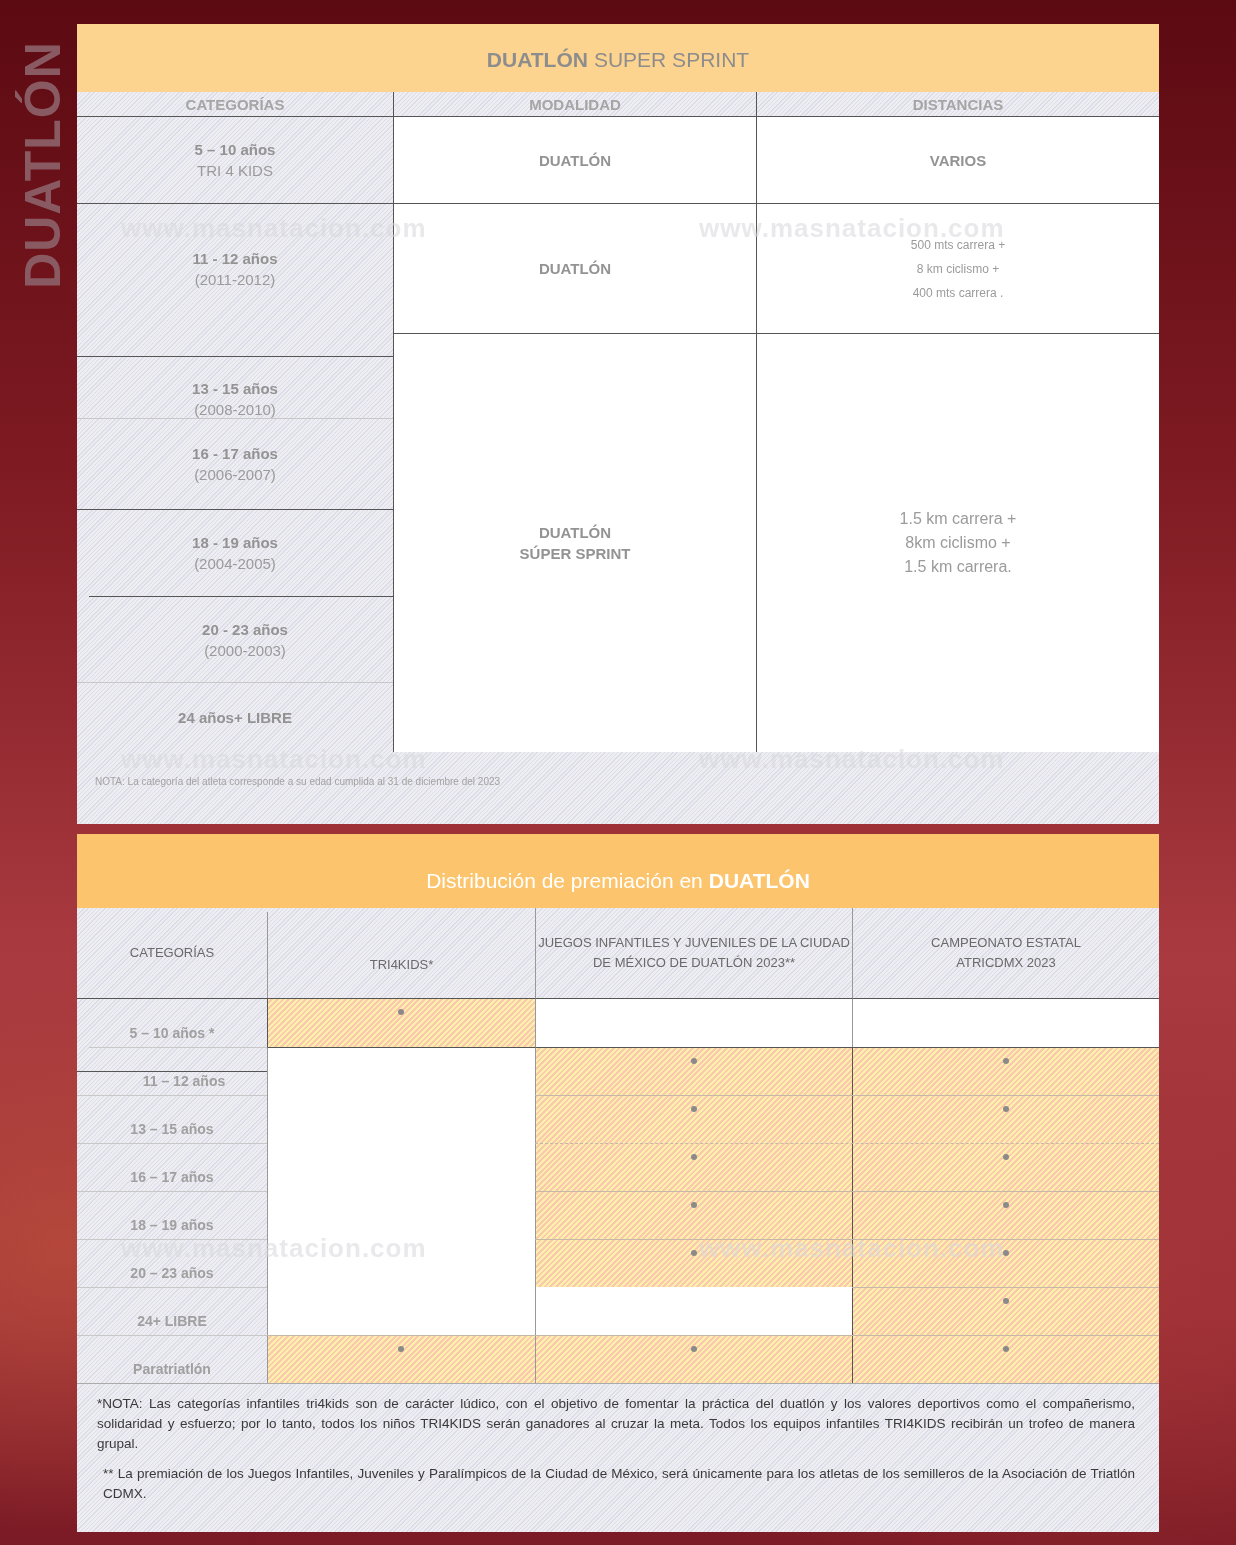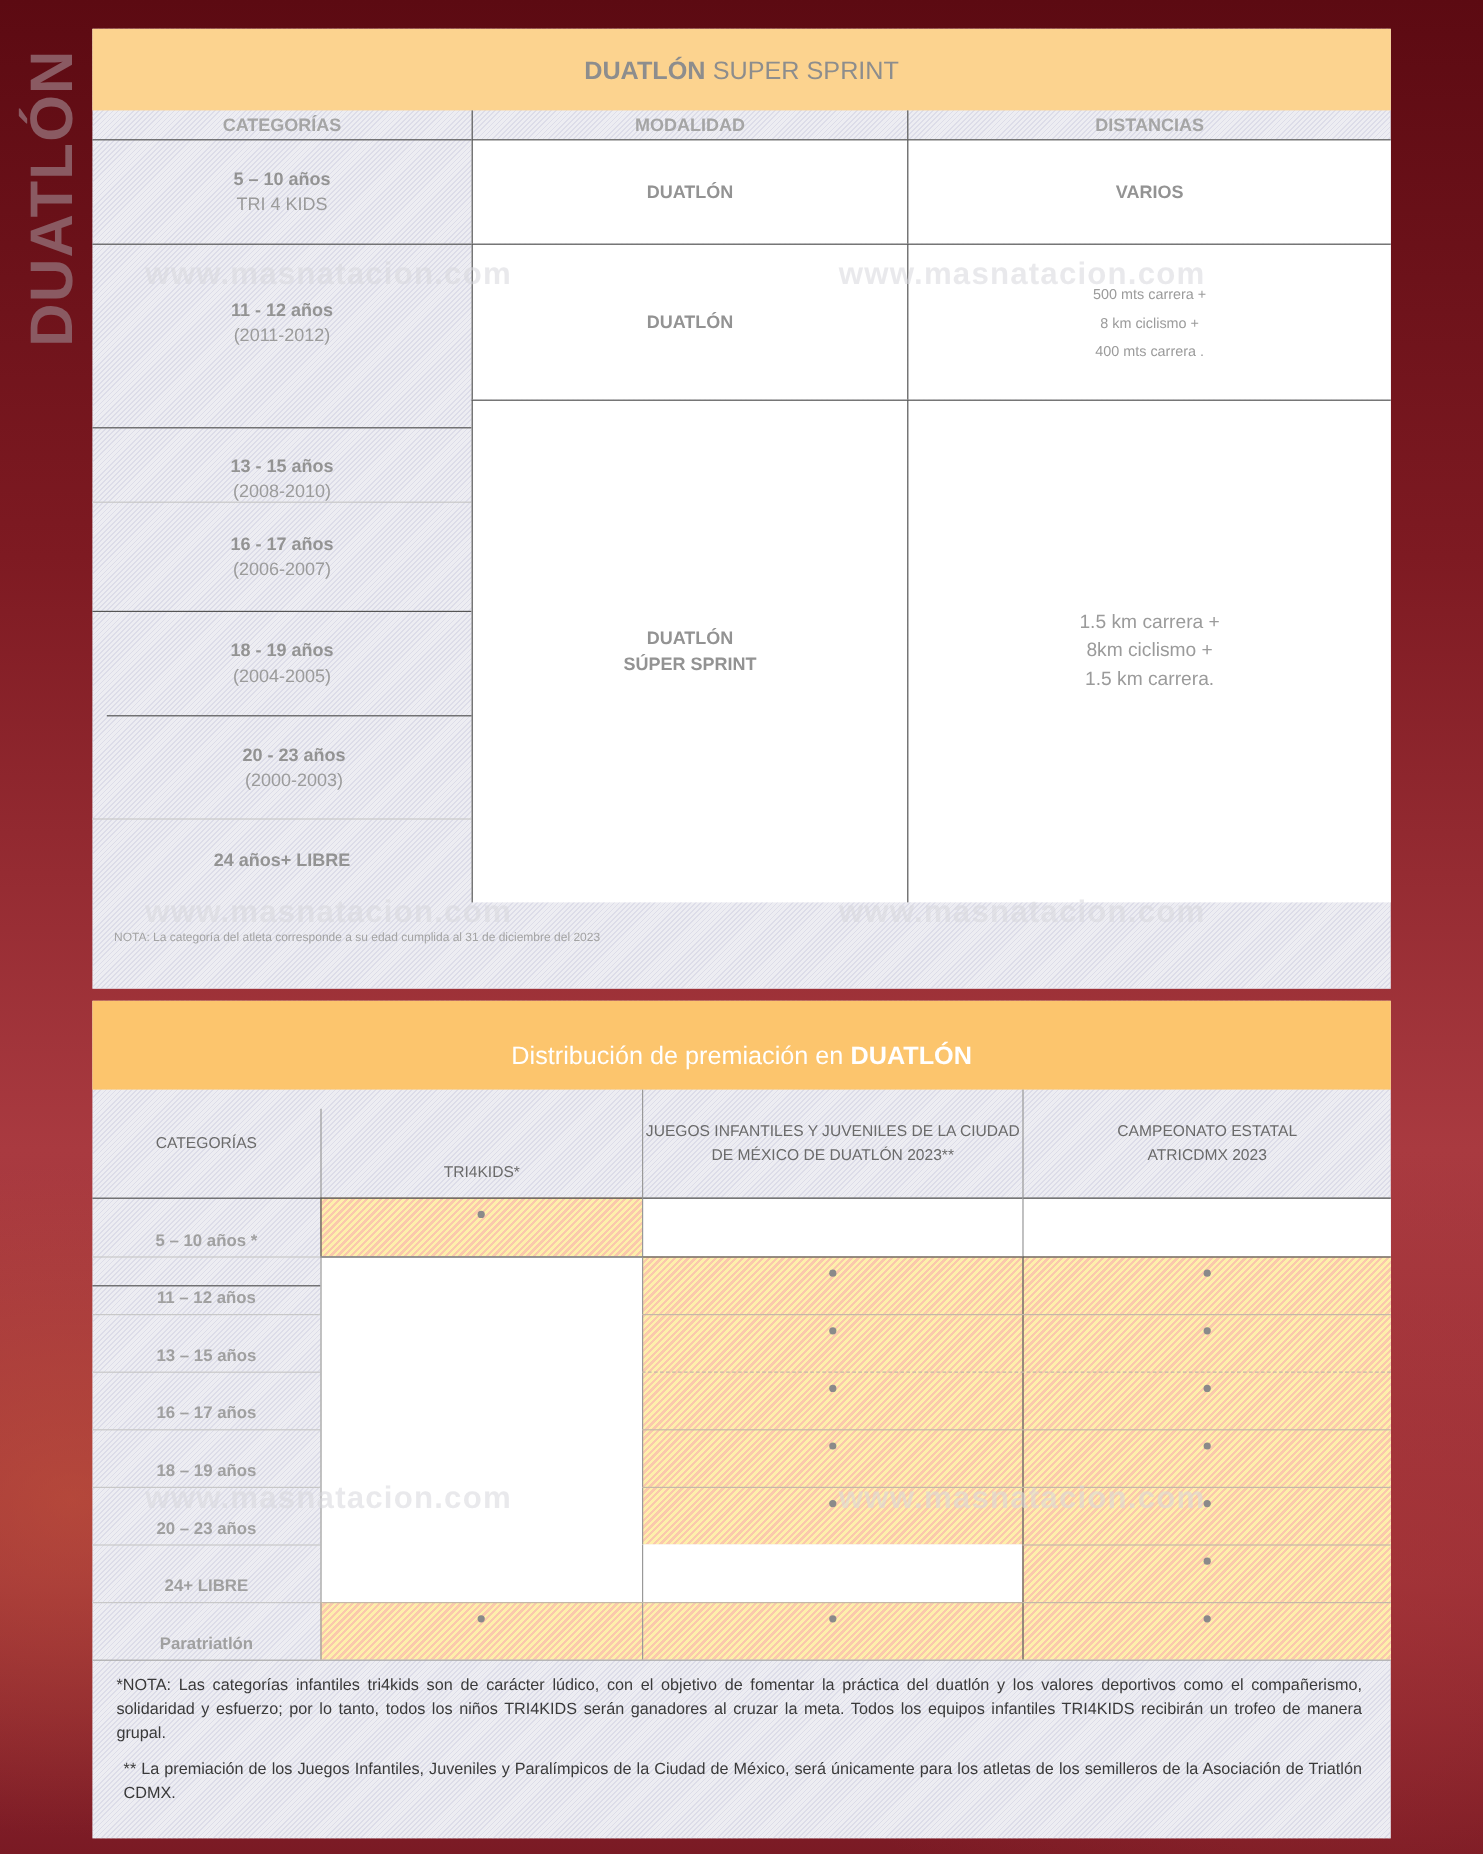--- a/index.html
+++ b/index.html
@@ -175,37 +175,37 @@
 <section id="panel2" class="panel hatch-gray">
   <div class="p2-title">
     <span>Distribución de premiación en</span>
     <b>DUATLÓN</b>
   </div>
   <div class="t2">
 
     <div class="h2" style="left:0;top:0;width:190px;height:90px;">
       <span>CATEGORÍAS</span>
     </div>
-    <div class="h2 bl" style="left:190px;top:16px;width:268px;height:106px;border-left-color:#999;justify-content:center;">
+    <div class="h2 bl" style="left:190px;top:4px;width:268px;height:106px;border-left-color:#999;justify-content:center;">
       <span>TRI4KIDS*</span>
     </div>
     <div class="h2 bl" style="left:458px;top:0;width:317px;height:90px;flex-direction:column;border-left-color:#999;">
       <span>JUEGOS INFANTILES Y JUVENILES DE LA CIUDAD</span>
       <span>DE MÉXICO DE DUATLÓN 2023**</span>
     </div>
     <div class="h2 bl" style="left:775px;top:0;width:307px;height:90px;flex-direction:column;border-left-color:#999;">
       <span>CAMPEONATO ESTATAL</span>
       <span>ATRICDMX 2023</span>
     </div>
 
     <div style="position:absolute;left:0;top:163px;width:1082px;border-top:1px solid #555;"></div>
     <div style="position:absolute;left:0;top:90px;width:1082px;border-top:1px solid #555;"></div>
 
     <div class="c2" style="left:0;top:90px;width:190px;height:49px;">5 – 10 años *</div>
-    <div class="c2 btl" style="left:0;top:139px;width:190px;height:48px;">11 – 12 años</div>
+    <div class="c2 btl" style="left:12px;top:139px;width:190px;height:48px;">11 – 12 años</div>
     <div class="c2 btl" style="left:0;top:187px;width:190px;height:48px;">13 – 15 años</div>
     <div class="c2 btl" style="left:0;top:235px;width:190px;height:48px;">16 – 17 años</div>
     <div class="c2 btl" style="left:0;top:283px;width:190px;height:48px;">18 – 19 años</div>
     <div class="c2 btl" style="left:0;top:331px;width:190px;height:48px;">20 – 23 años</div>
     <div class="c2 btl" style="left:0;top:379px;width:190px;height:48px;">24+ LIBRE</div>
     <div class="c2 btl" style="left:0;top:427px;width:190px;height:48px;">Paratriatlón</div>
 
     <div class="hatch-orange bl" style="position:absolute;left:190px;top:90px;width:268px;height:49px;border-top:1px solid #555;border-left-color:#555;"></div>
     <div class="white bl" style="position:absolute;left:190px;top:139px;width:268px;height:288px;border-top:1px solid #555;border-left-color:#999;"></div>
     <div class="hatch-orange bl" style="position:absolute;left:190px;top:427px;width:268px;height:48px;border-left-color:#999;"></div>

